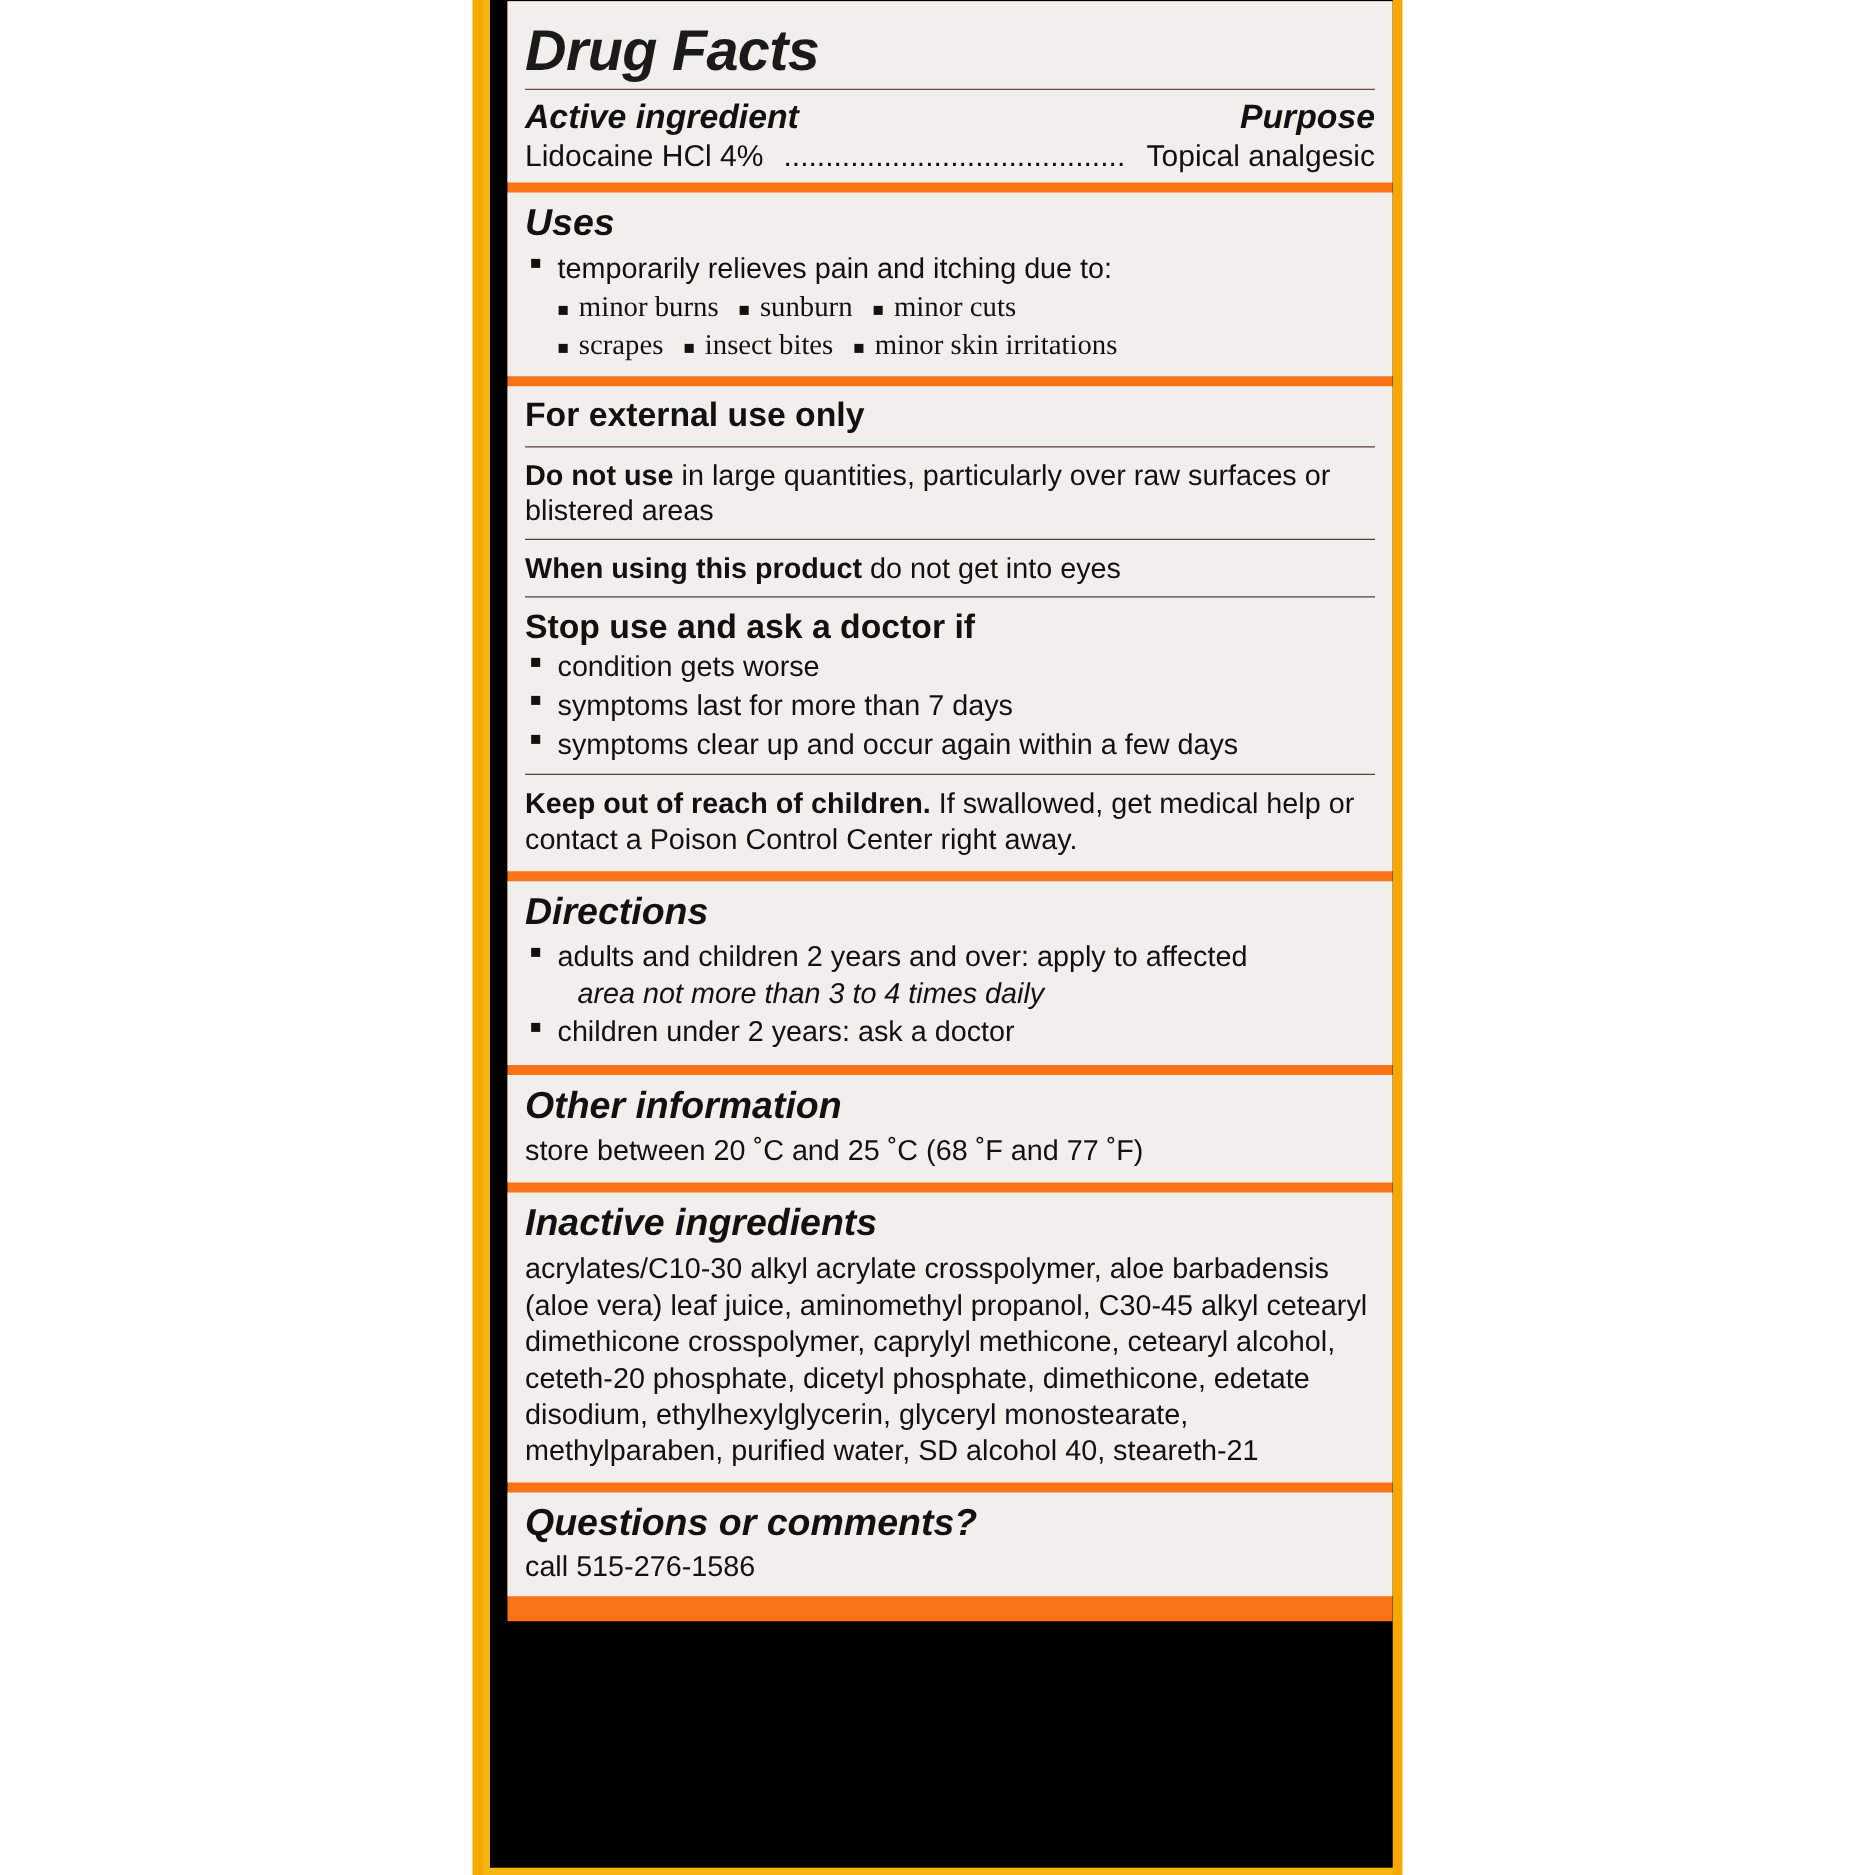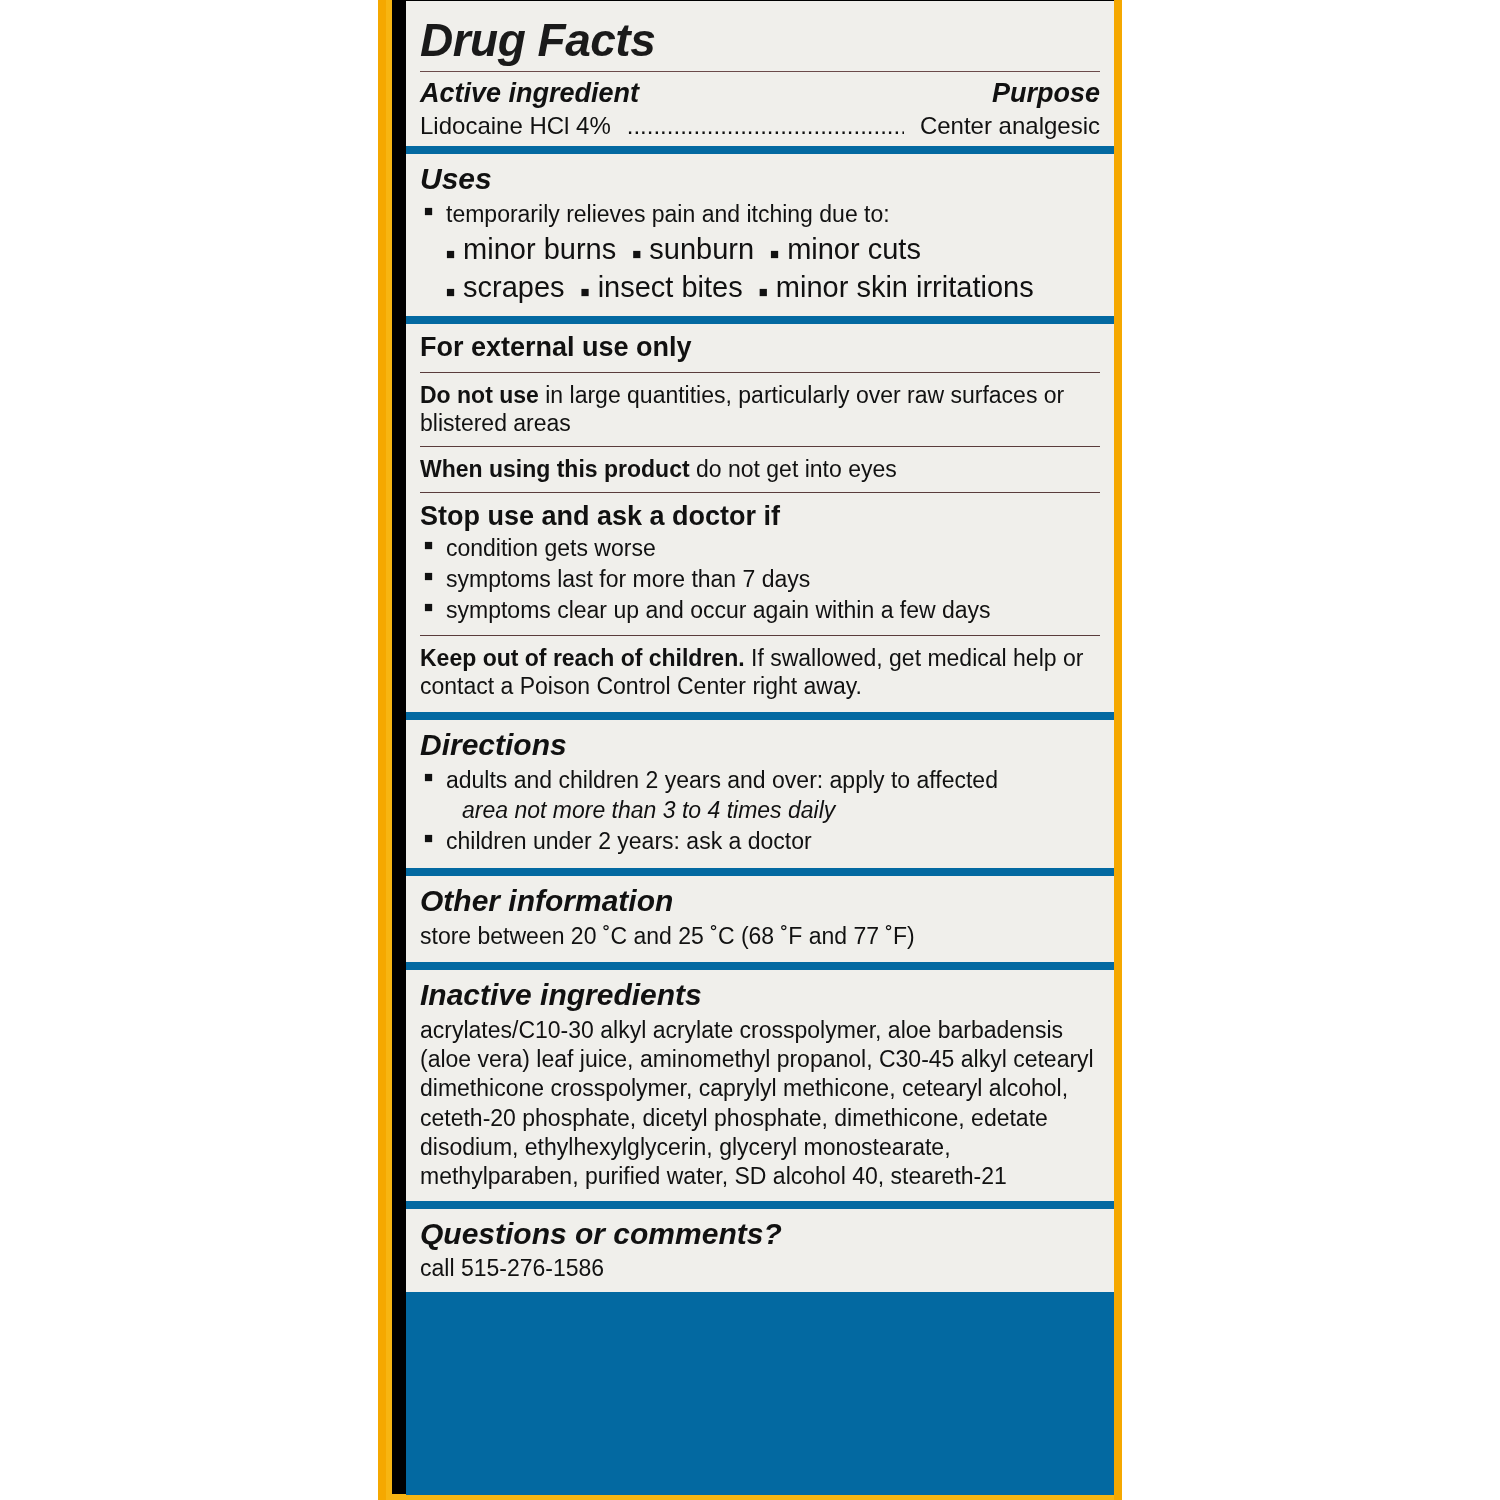--- a/index.html
+++ b/index.html
@@ -51,22 +51,22 @@
     box-sizing: border-box;
     border: 7px solid #000000;
     padding: 0;
   }
 
   .df-inner {
     position: absolute;
     left: 7px;
     top: 0px;
     width: 708px;
-    height: 1494px;
-    background: #0369a1;
+    height: 1296px;
+    background: #f97316;
   }
 
   .block {
     background: #f0efeb;
     margin: 0 0 8px 0;
     padding: 6px 14px 10px 14px;
     box-sizing: border-box;
   }
 
   .title-block {
@@ -166,24 +166,25 @@
     font-size: 15px;
   }
   ul.bl li .hang {
     display: block;
     padding-left: 16px;
     text-indent: 0;
     font-style: italic;
   }
 
   .inline-bullets {
-    font-size: 29px;
+    font-size: 23px;
     color: #111;
     padding-left: 26px;
     line-height: 1.3;
+    font-family: Liberation Serif, serif;
   }
   .ib-item {
     margin-right: 16px;
     white-space: nowrap;
   }
   .ib-item:before {
     content: "\25A0";
     font-size: 15px;
     margin-right: 8px;
   }
@@ -217,21 +218,21 @@
       <div class="block title-block">
         <h1 class="df-title">Drug Facts</h1>
         <hr class="hr-thin">
         <div class="row-head">
           <span>Active ingredient</span>
           <span>Purpose</span>
         </div>
         <div class="ai-line">
           <span>Lidocaine HCl 4%</span>
             <span class="ai-dots">...........................................</span>
-            <span>Center analgesic</span>
+            <span>Topical analgesic</span>
         </div>
       </div>
 
       <div class="block blk-uses">
         <h2 class="sec">Uses</h2>
         <ul class="bl">
           <li>temporarily relieves pain and itching due to:</li>
         </ul>
         <div class="inline-bullets">
           <span class="ib-item">minor burns</span><span class="ib-item">sunburn</span><span class="ib-item">minor cuts</span>

